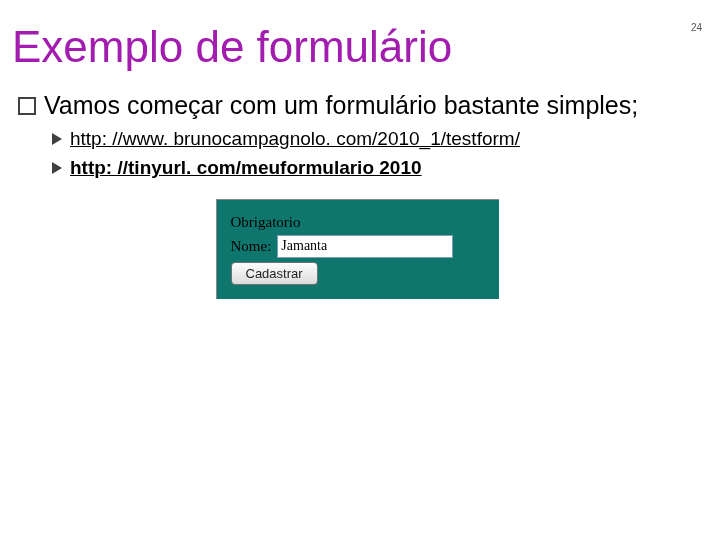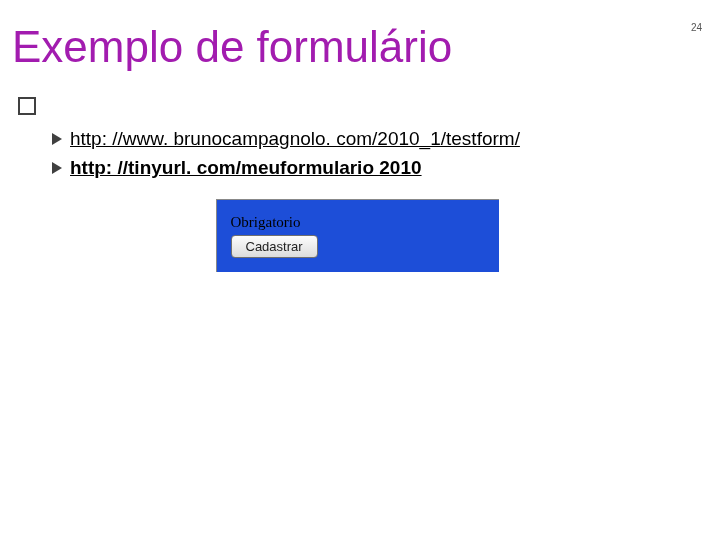--- a/index.html
+++ b/index.html
@@ -7,49 +7,53 @@
   .page-num{position:absolute;top:0;right:18px;font-size:10px;color:#555;}
   .title{font-size:44px;color:#a21caf;margin:22px 0 18px 0;font-weight:400;}
   .bullets{margin:0 0 0 6px;}
   .b1{font-size:25px;color:#000;margin:6px 0;line-height:1.25;}
   .b1 .sq{display:inline-block;width:14px;height:14px;border:2px solid #404040;margin-right:8px;position:relative;top:1px;}
   .b2{font-size:19px;color:#000;margin:4px 0 4px 34px;line-height:1.3;}
   .b2 .tri{display:inline-block;width:0;height:0;border-left:10px solid #404040;border-top:6px solid transparent;border-bottom:6px solid transparent;margin-right:8px;position:relative;top:0;}
   .b2 a{color:#000;text-decoration:underline;}
   .b2 .bold{font-weight:700;}
   .form-wrap{display:flex;justify-content:center;margin-top:18px;}
-  .form{border:1px solid #888;border-right:none;border-bottom:none;padding:10px 16px 14px 14px;background:#1d4ed8;width:252px;font-family:"Times New Roman",serif;font-size:15px;color:#000;}
+  .form{border:1px solid #888;border-right:none;border-bottom:none;padding:10px 16px 14px 14px;background:#0f766e;width:252px;font-family:"Times New Roman",serif;font-size:15px;color:#000;}
   .row{margin:4px 0;display:flex;align-items:center;}
   .row .lbl{margin-right:6px;}
   .row input[type=text]{width:168px;height:19px;border:1px solid #7e9db9;font-family:"Times New Roman",serif;font-size:14px;padding:1px 3px;}
   .btn{}
   .btn button{font-family:Arial,sans-serif;font-size:13px;padding:3px 14px;border:1px solid #707070;border-radius:4px;background:linear-gradient(#fdfdfd,#dcdcdc);color:#222;cursor:pointer;}
 </style>
 </head>
 <body>
 
 <div class="slide">
   <div class="page-num">24</div>
   <div class="title">Exemplo de formulário</div>
 
   <div class="bullets">
     <div class="b1">
-      <span class="sq"></span>
+      <span class="sq"></span><span>Vamos começar com um formulário bastante simples;</span>
     </div>
     <div class="b2">
       <span class="tri"></span><a href="#">http: //www. brunocampagnolo. com/2010_1/testform/</a>
     </div>
     <div class="b2">
       <span class="tri"></span><a href="#" class="bold">http: //tinyurl. com/meuformulario 2010</a>
     </div>
   </div>
 
   <div class="form-wrap">
     <div class="form">
       <div class="row">
         <span class="lbl">Obrigatorio</span>
       </div>
+      <div class="row">
+        <span class="lbl">Nome:</span>
+        <input type="text" value="Jamanta" style="">
+      </div>
       <div class="btn">
         <button type="button">Cadastrar</button>
       </div>
     </div>
   </div>
 </div>
 
 </body></html>

